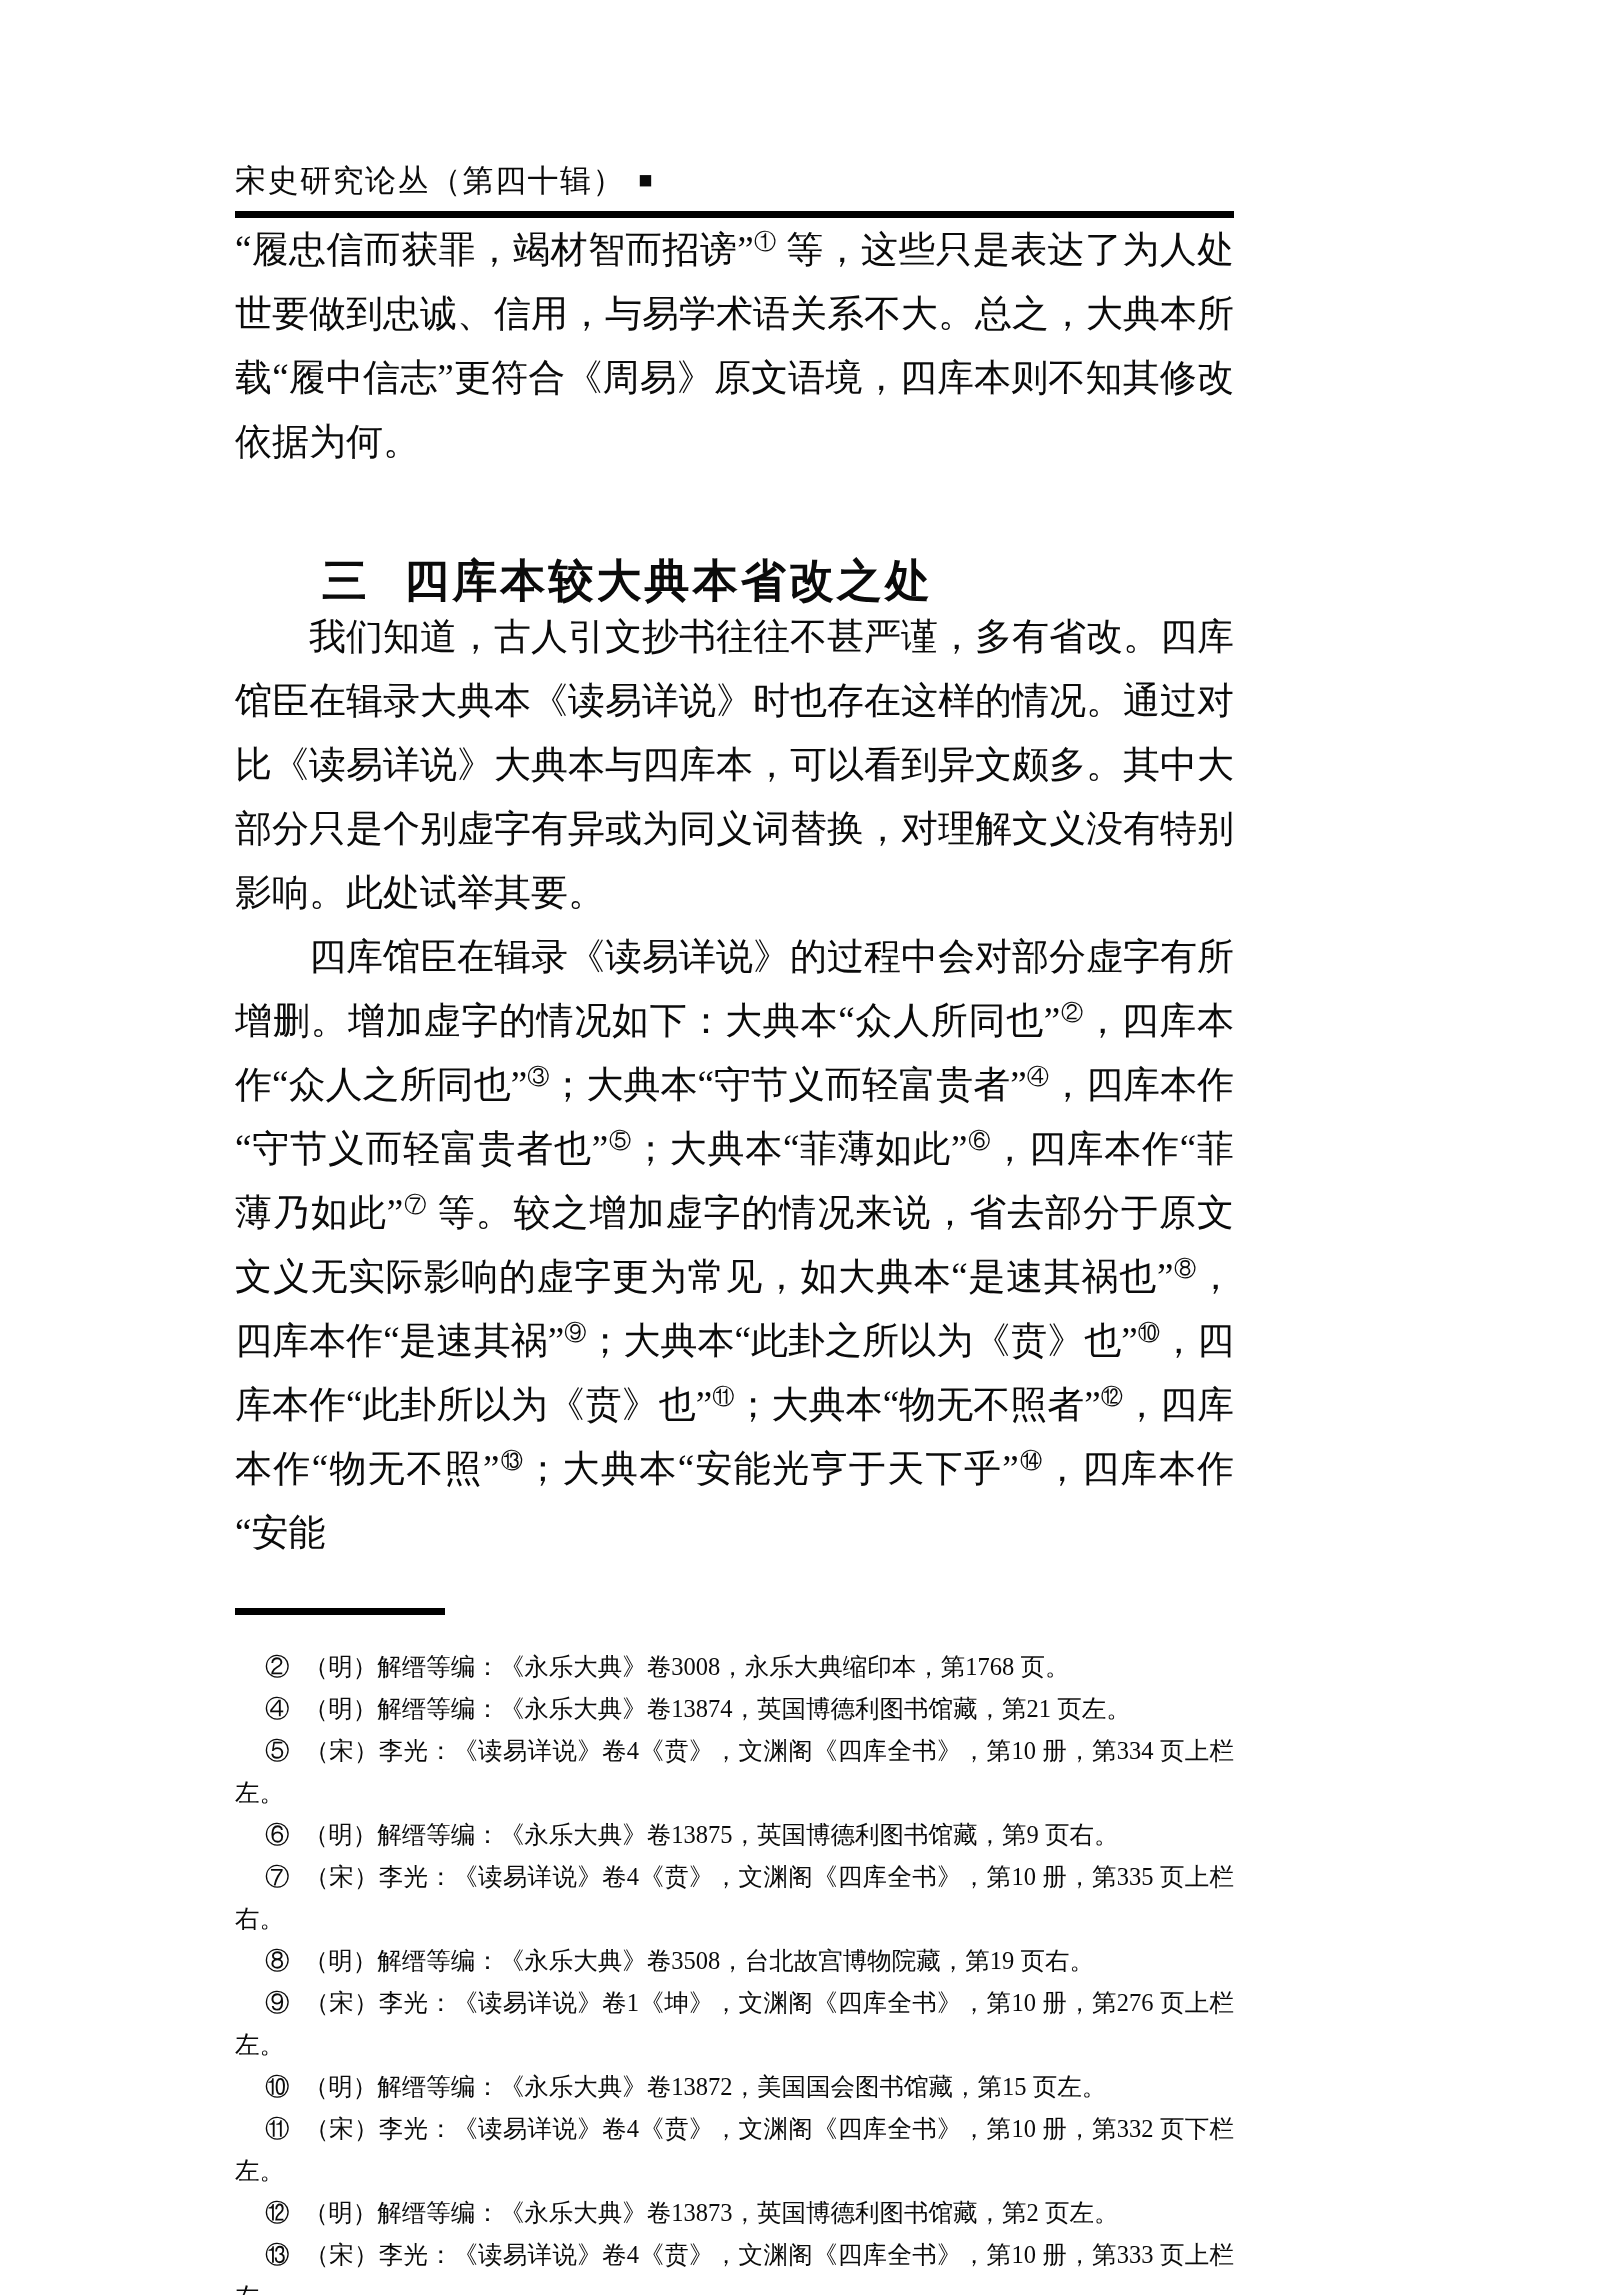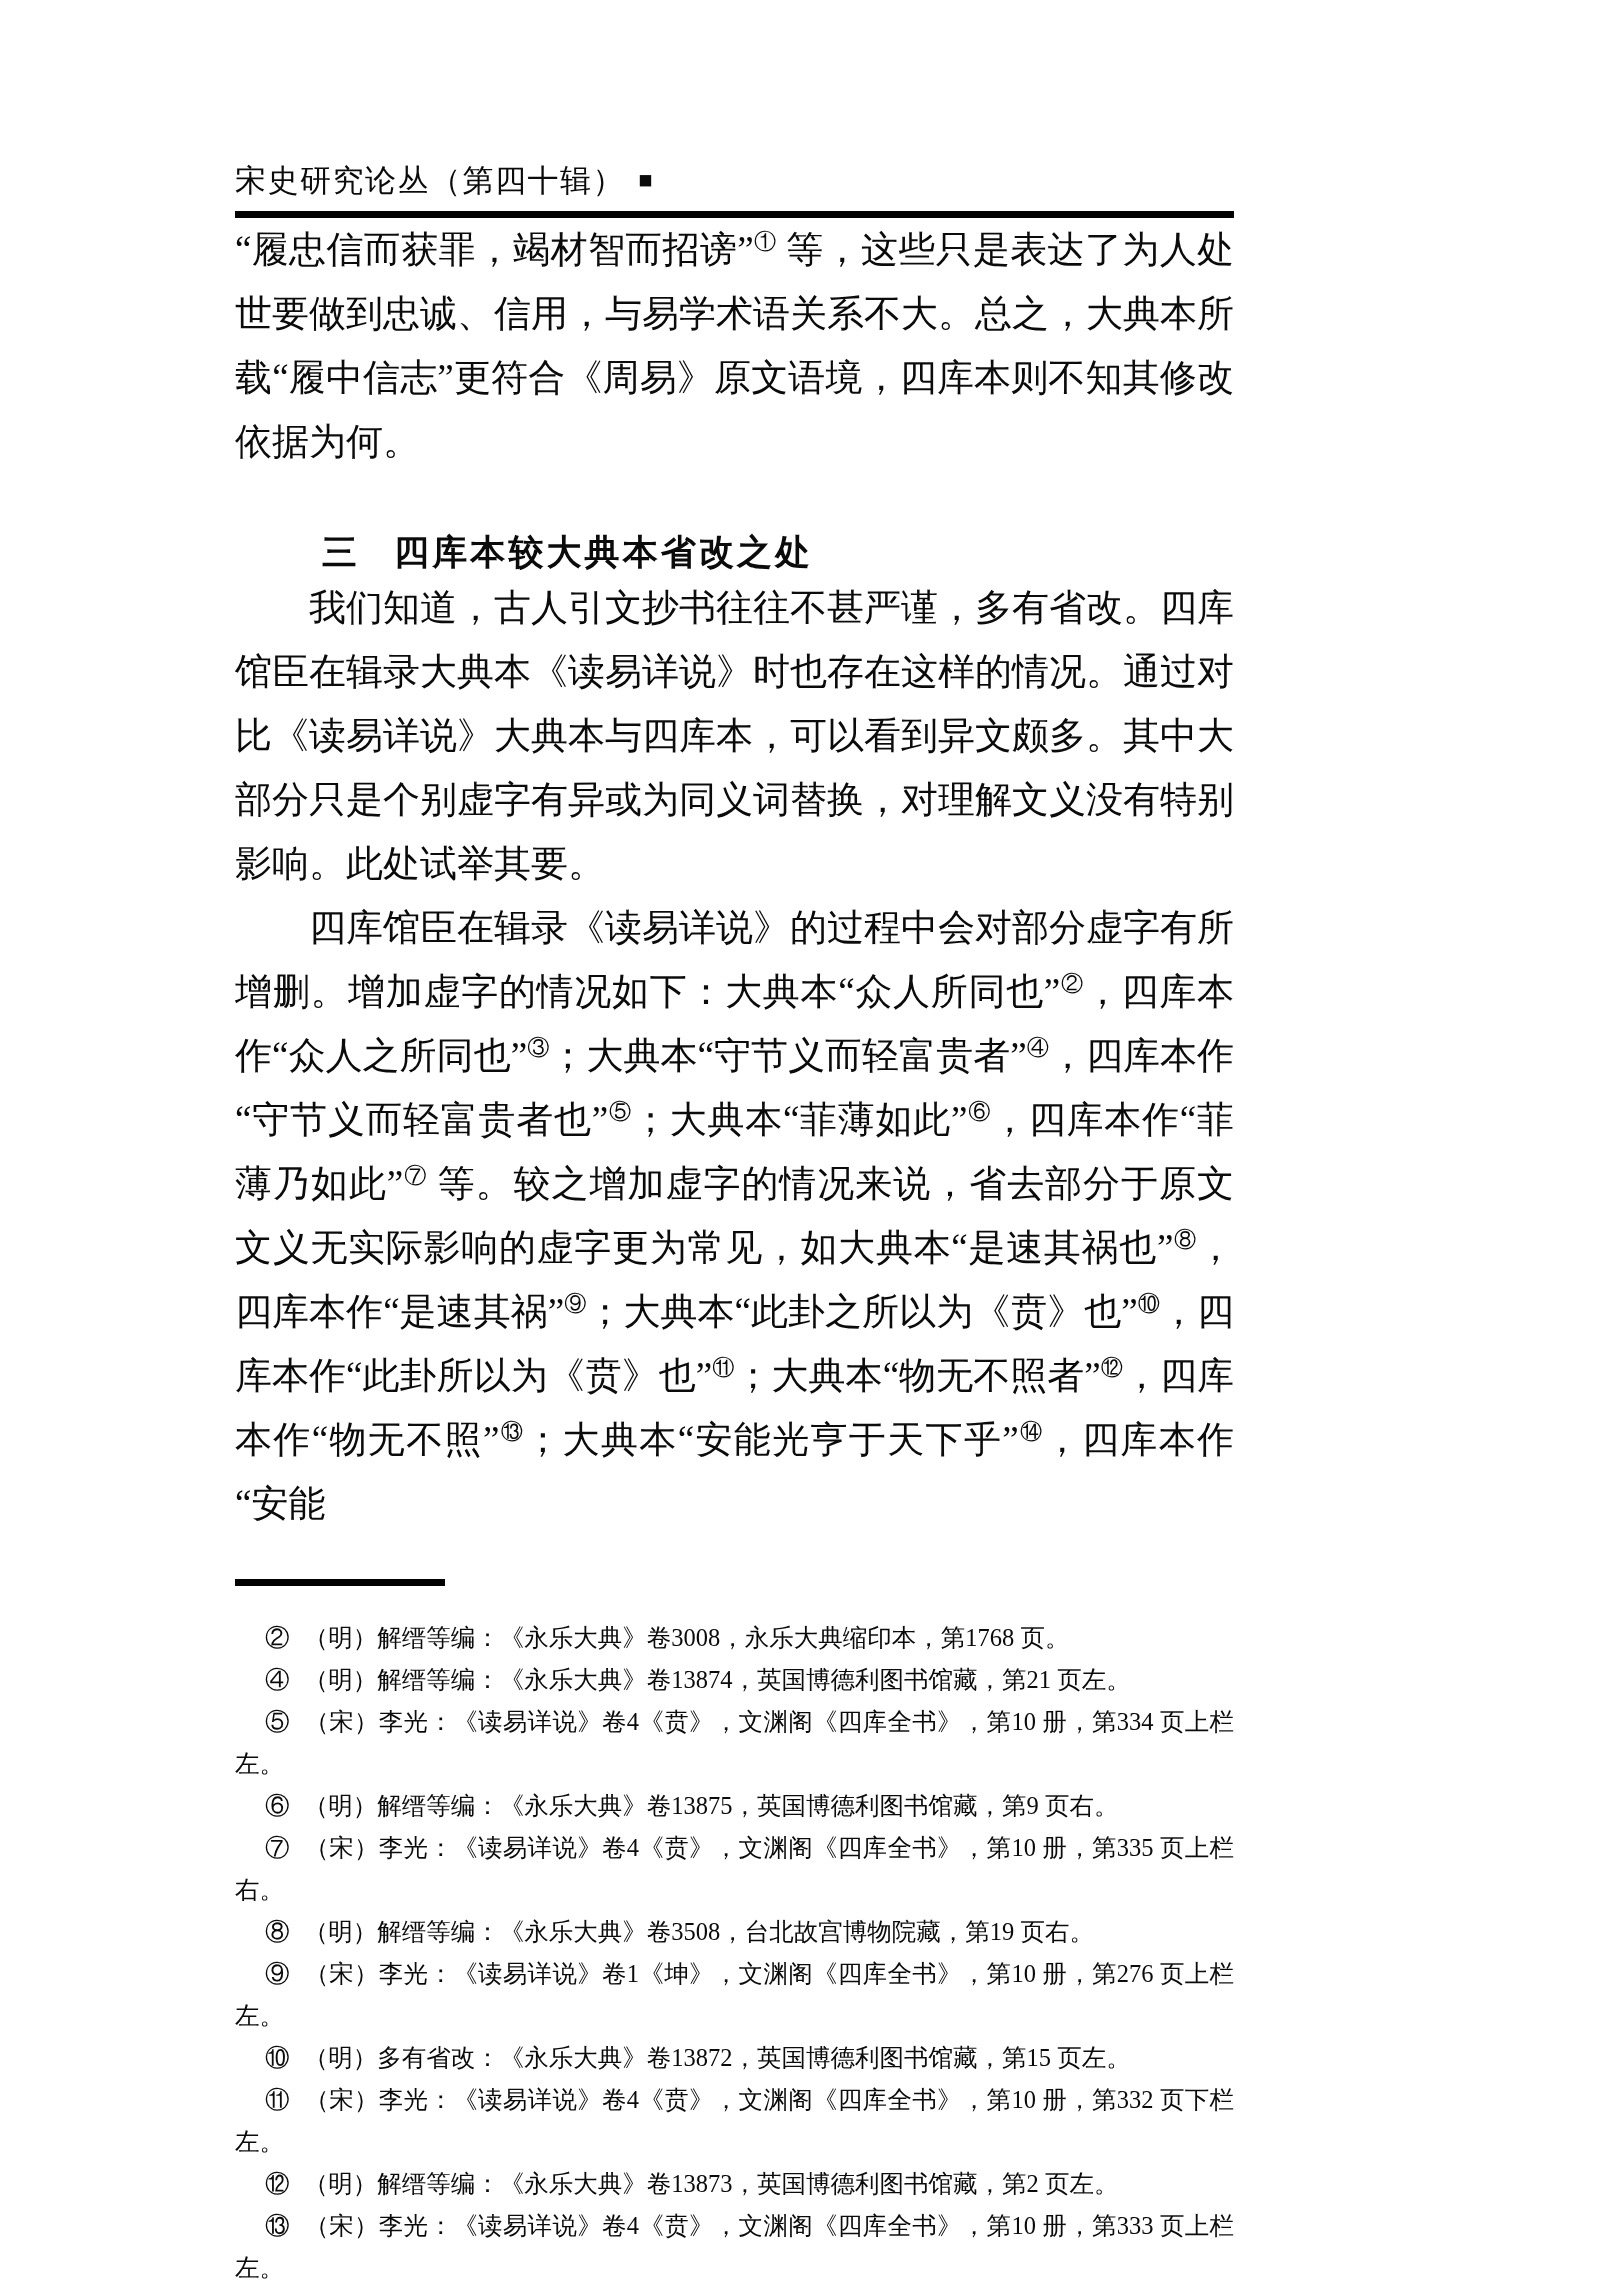--- a/index.html
+++ b/index.html
@@ -34,23 +34,23 @@
     word-break:break-all;
   }
   .par-1{margin-top:48px;text-indent:0;}
   .par-2{margin-top:83px;text-indent:2em;}
   .par-3{margin-top:0;text-indent:2em;}
   sup.note-ref{
     font-size:0.6em;line-height:0;vertical-align:super;letter-spacing:0;
   }
   
   .section-heading{
-    margin-top:53px;margin-left:87px;
+    margin-top:82px;margin-left:87px;
     font-family:"Liberation Sans","DejaVu Sans",sans-serif;
-    font-weight:bold;font-size:35px;line-height:49px;letter-spacing:3.1px;
+    font-weight:bold;font-size:45px;line-height:49px;letter-spacing:3.1px;
     white-space:nowrap;
   }
   .heading-number{margin-right:34px;}
   
   .footnote-divider{
     margin-top:43px;width:210px;height:6.1px;background:#000;
   }
   .footnotes{margin-top:31px;}
   p.footnote{
     margin:0;font-size:24.5px;line-height:42px;
@@ -98,21 +98,21 @@
   <p class="footnote"><span class="fn-num">⑤</span><span class="fn-gap"></span><span class="fn-text">（宋）李光：《读易详说》卷4《贲》，文渊阁《四库全书》，第10 册，第334 页上栏左。</span></p>
 
   <p class="footnote"><span class="fn-num">⑥</span><span class="fn-gap"></span><span class="fn-text">（明）解缙等编：《永乐大典》卷13875，英国博德利图书馆藏，第9 页右。</span></p>
 
   <p class="footnote"><span class="fn-num">⑦</span><span class="fn-gap"></span><span class="fn-text">（宋）李光：《读易详说》卷4《贲》，文渊阁《四库全书》，第10 册，第335 页上栏右。</span></p>
 
   <p class="footnote"><span class="fn-num">⑧</span><span class="fn-gap"></span><span class="fn-text">（明）解缙等编：《永乐大典》卷3508，台北故宫博物院藏，第19 页右。</span></p>
 
   <p class="footnote"><span class="fn-num">⑨</span><span class="fn-gap"></span><span class="fn-text">（宋）李光：《读易详说》卷1《坤》，文渊阁《四库全书》，第10 册，第276 页上栏左。</span></p>
 
-  <p class="footnote"><span class="fn-num">⑩</span><span class="fn-gap"></span><span class="fn-text">（明）多有省改：《永乐大典》卷13872，英国博德利图书馆藏，第15 页左。</span></p>
+  <p class="footnote"><span class="fn-num">⑩</span><span class="fn-gap"></span><span class="fn-text">（明）解缙等编：《永乐大典》卷13872，美国国会图书馆藏，第15 页左。</span></p>
 
   <p class="footnote"><span class="fn-num">⑪</span><span class="fn-gap"></span><span class="fn-text">（宋）李光：《读易详说》卷4《贲》，文渊阁《四库全书》，第10 册，第332 页下栏左。</span></p>
 
   <p class="footnote"><span class="fn-num">⑫</span><span class="fn-gap"></span><span class="fn-text">（明）解缙等编：《永乐大典》卷13873，英国博德利图书馆藏，第2 页左。</span></p>
 
   <p class="footnote"><span class="fn-num">⑬</span><span class="fn-gap"></span><span class="fn-text">（宋）李光：《读易详说》卷4《贲》，文渊阁《四库全书》，第10 册，第333 页上栏左。</span></p>
 
   <p class="footnote"><span class="fn-num">⑭</span><span class="fn-gap"></span><span class="fn-text">（明）解缙等编：《永乐大典》卷15142，美国国会图书馆藏，第39 页右。</span></p>
 </div>
 

